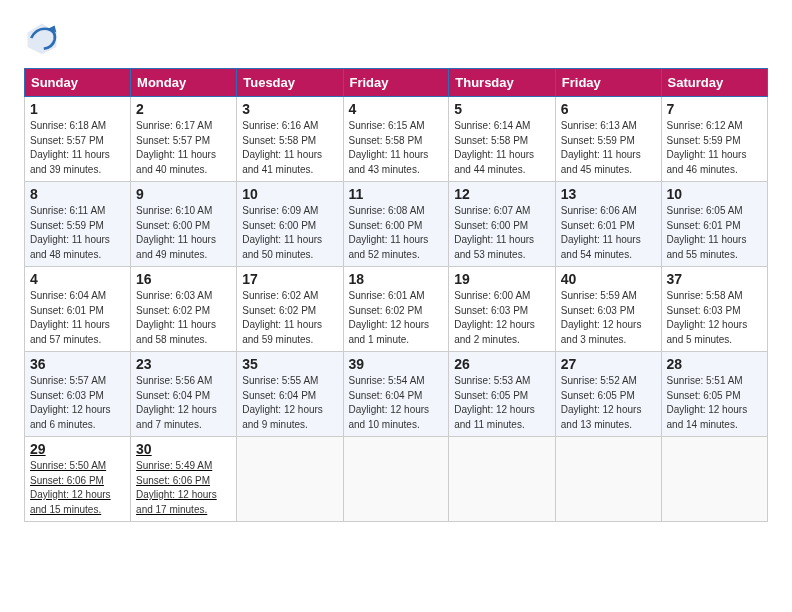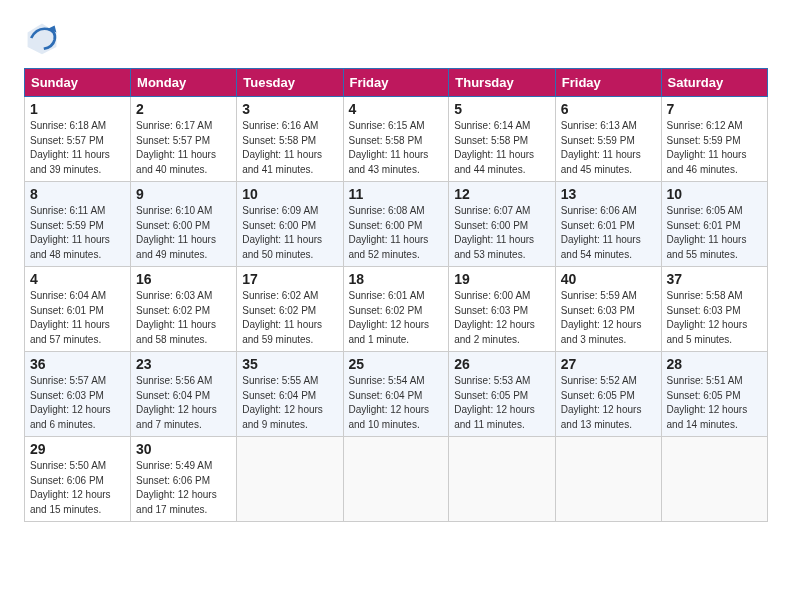--- a/index.html
+++ b/index.html
@@ -85,20 +85,21 @@
     .day-info {
       font-size: 10px;
       color: #333;
       line-height: 1.45;
     }
     .empty-cell {
       background: #f9f9f9 !important;
     }
     .last-row td {
       height: 70px;
+      text-decoration: underline;
     }
   </style>
 </head>
 <body>
 
 <div class="page">
   <div class="header">
     <div class="logo-area">
       <svg class="logo-icon" viewBox="0 0 40 40" xmlns="http://www.w3.org/2000/svg">
         <polygon points="20,4 36,14 36,30 20,38 4,30 4,14" fill="#2d6db5" opacity="0.15"></polygon>
@@ -226,21 +227,21 @@
       </td>
           <td>
         <span class="day-number">23</span>
         <span class="day-info">Sunrise: 5:56 AM<br>Sunset: 6:04 PM<br>Daylight: 12 hours and 7 minutes.</span>
       </td>
           <td>
         <span class="day-number">35</span>
         <span class="day-info">Sunrise: 5:55 AM<br>Sunset: 6:04 PM<br>Daylight: 12 hours and 9 minutes.</span>
       </td>
           <td>
-        <span class="day-number">25</span>
+        <span class="day-number">39</span>
         <span class="day-info">Sunrise: 5:54 AM<br>Sunset: 6:04 PM<br>Daylight: 12 hours and 10 minutes.</span>
       </td>
           <td>
         <span class="day-number">26</span>
         <span class="day-info">Sunrise: 5:53 AM<br>Sunset: 6:05 PM<br>Daylight: 12 hours and 11 minutes.</span>
       </td>
           <td>
         <span class="day-number">27</span>
         <span class="day-info">Sunrise: 5:52 AM<br>Sunset: 6:05 PM<br>Daylight: 12 hours and 13 minutes.</span>
       </td>

